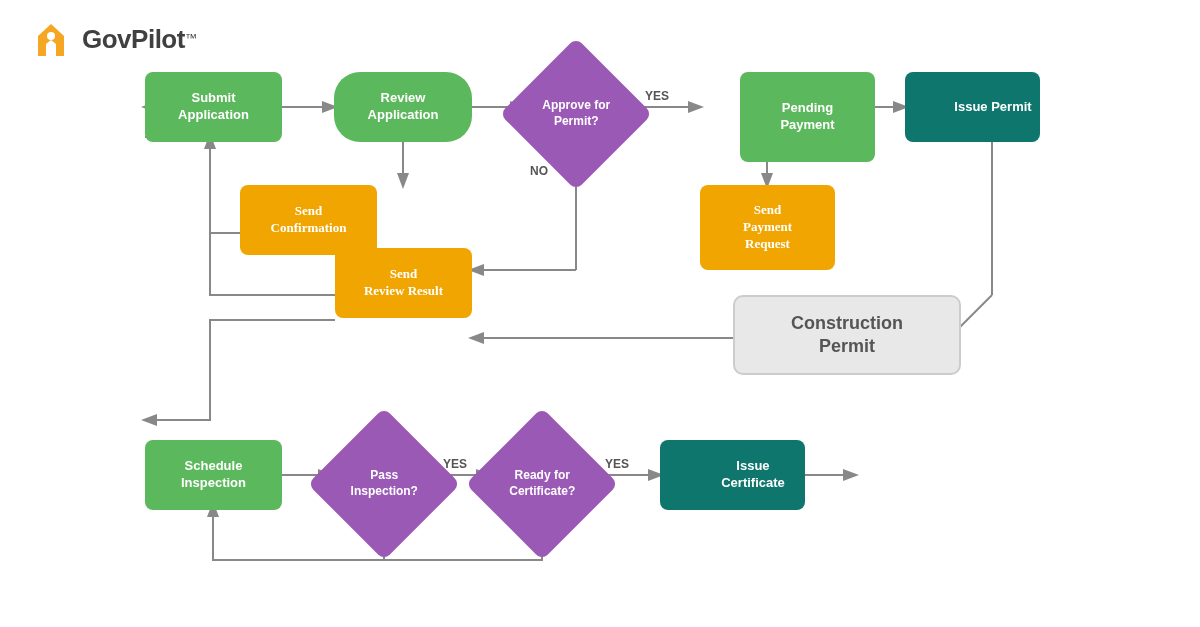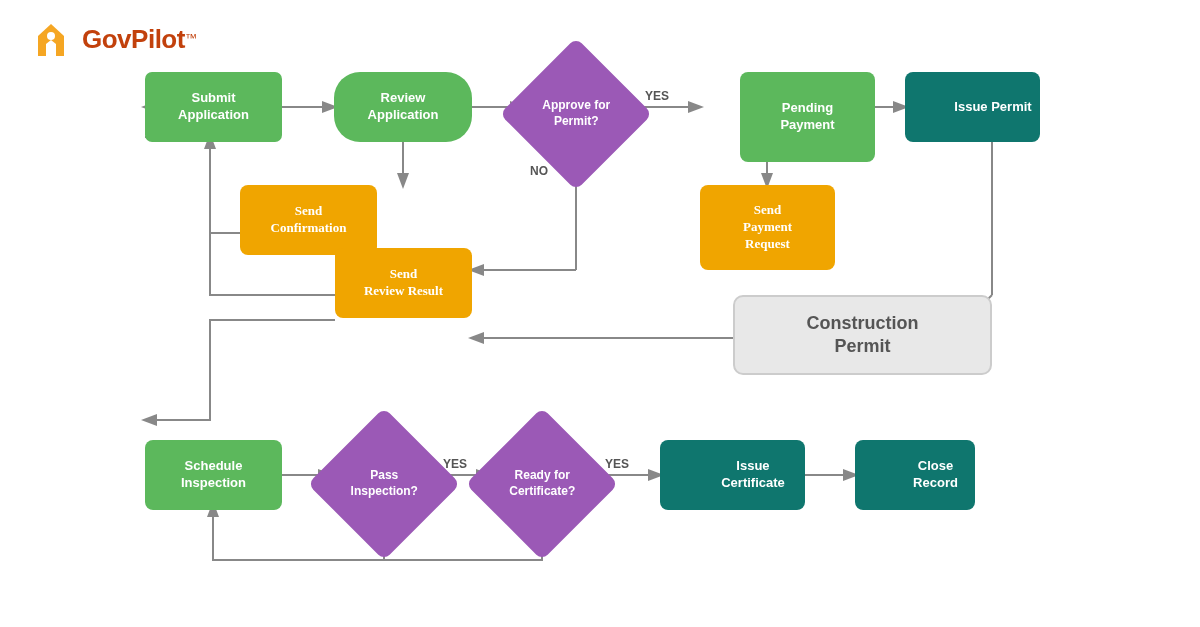--- a/index.html
+++ b/index.html
@@ -24,21 +24,21 @@
       padding: 18px 30px;
       gap: 10px;
     }
     .logo-icon {
       width: 42px;
       height: 42px;
     }
     .logo-text {
       font-size: 26px;
       font-weight: 700;
-      color: #c2410c;
+      color: #404040;
       letter-spacing: -0.5px;
     }
     .logo-tm {
       font-size: 12px;
       vertical-align: super;
       font-weight: 400;
     }
     svg.flow-svg {
       position: absolute;
       top: 0; left: 0;
@@ -159,21 +159,21 @@
 
     <text x="443" y="468" font-size="12" font-weight="700" fill="#555">YES</text>
 
     <text x="365" y="530" font-size="12" font-weight="700" fill="#555">NO</text>
 
     <text x="605" y="468" font-size="12" font-weight="700" fill="#555">YES</text>
 
     <text x="519" y="530" font-size="12" font-weight="700" fill="#555">NO</text>
   </svg>
 
-  <div class="node node-green" style="left:145px; top:72px; width:137px; height:70px;border-radius:7px;">
+  <div class="node node-green" style="left:145px; top:72px; width:137px; height:70px;">
     <span style="white-space:pre-line;">Submit
 Application</span>
   </div>
 
   <div class="node node-green" style="left:334px; top:72px; width:138px; height:70px;border-radius:26px;">
     <span style="white-space:pre-line;">Review
 Application</span>
   </div>
 
   <div style="position:absolute; left:522px; top:60px; width:108px; height:108px; background:#9b59b6; transform:rotate(45deg); border-radius:8px; display:flex; align-items:center; justify-content:center;">
@@ -199,21 +199,21 @@
     <span style="white-space:pre-line;">Send
 Payment
 Request</span>
   </div>
 
   <div class="node node-orange" style="left:335px; top:248px; width:137px; height:70px;">
     <span style="white-space:pre-line;">Send
 Review Result</span>
   </div>
 
-  <div class="node node-gray" style="left:733px; top:295px; width:259px; height:80px; font-size:18px;">
+  <div class="node node-gray" style="left:733px; top:295px; width:228px; height:80px; font-size:18px;">
     <span style="white-space:pre-line;">Construction
 Permit</span>
   </div>
 
   <div class="node node-green" style="left:145px; top:440px; width:137px; height:70px;">
     <span style="white-space:pre-line;">Schedule
 Inspection</span>
   </div>
 
   <div style="position:absolute; left:330px; top:430px; width:108px; height:108px; background:#9b59b6; transform:rotate(45deg); border-radius:8px; display:flex; align-items:center; justify-content:center;">
@@ -224,17 +224,14 @@
   <div style="position:absolute; left:488px; top:430px; width:108px; height:108px; background:#9b59b6; transform:rotate(45deg); border-radius:8px; display:flex; align-items:center; justify-content:center;">
     <div style="transform:rotate(-45deg); color:#fff; font-size:12px; font-weight:700; text-align:center; line-height:1.3; width:90px;">Ready for
 Certificate?</div>
   </div>
 
   <div class="node node-blue" style="left:660px; top:440px; width:145px; height:70px;">
     <span style="white-space:pre-line;">Issue
 Certificate</span>
   </div>
 
-  <div class="node node-blue" style="left:855px; top:440px; width:120px; height:70px;">
-    <span style="white-space:pre-line;">Close Record</span>
-  </div>
 
 </div>
 
 </body></html>

